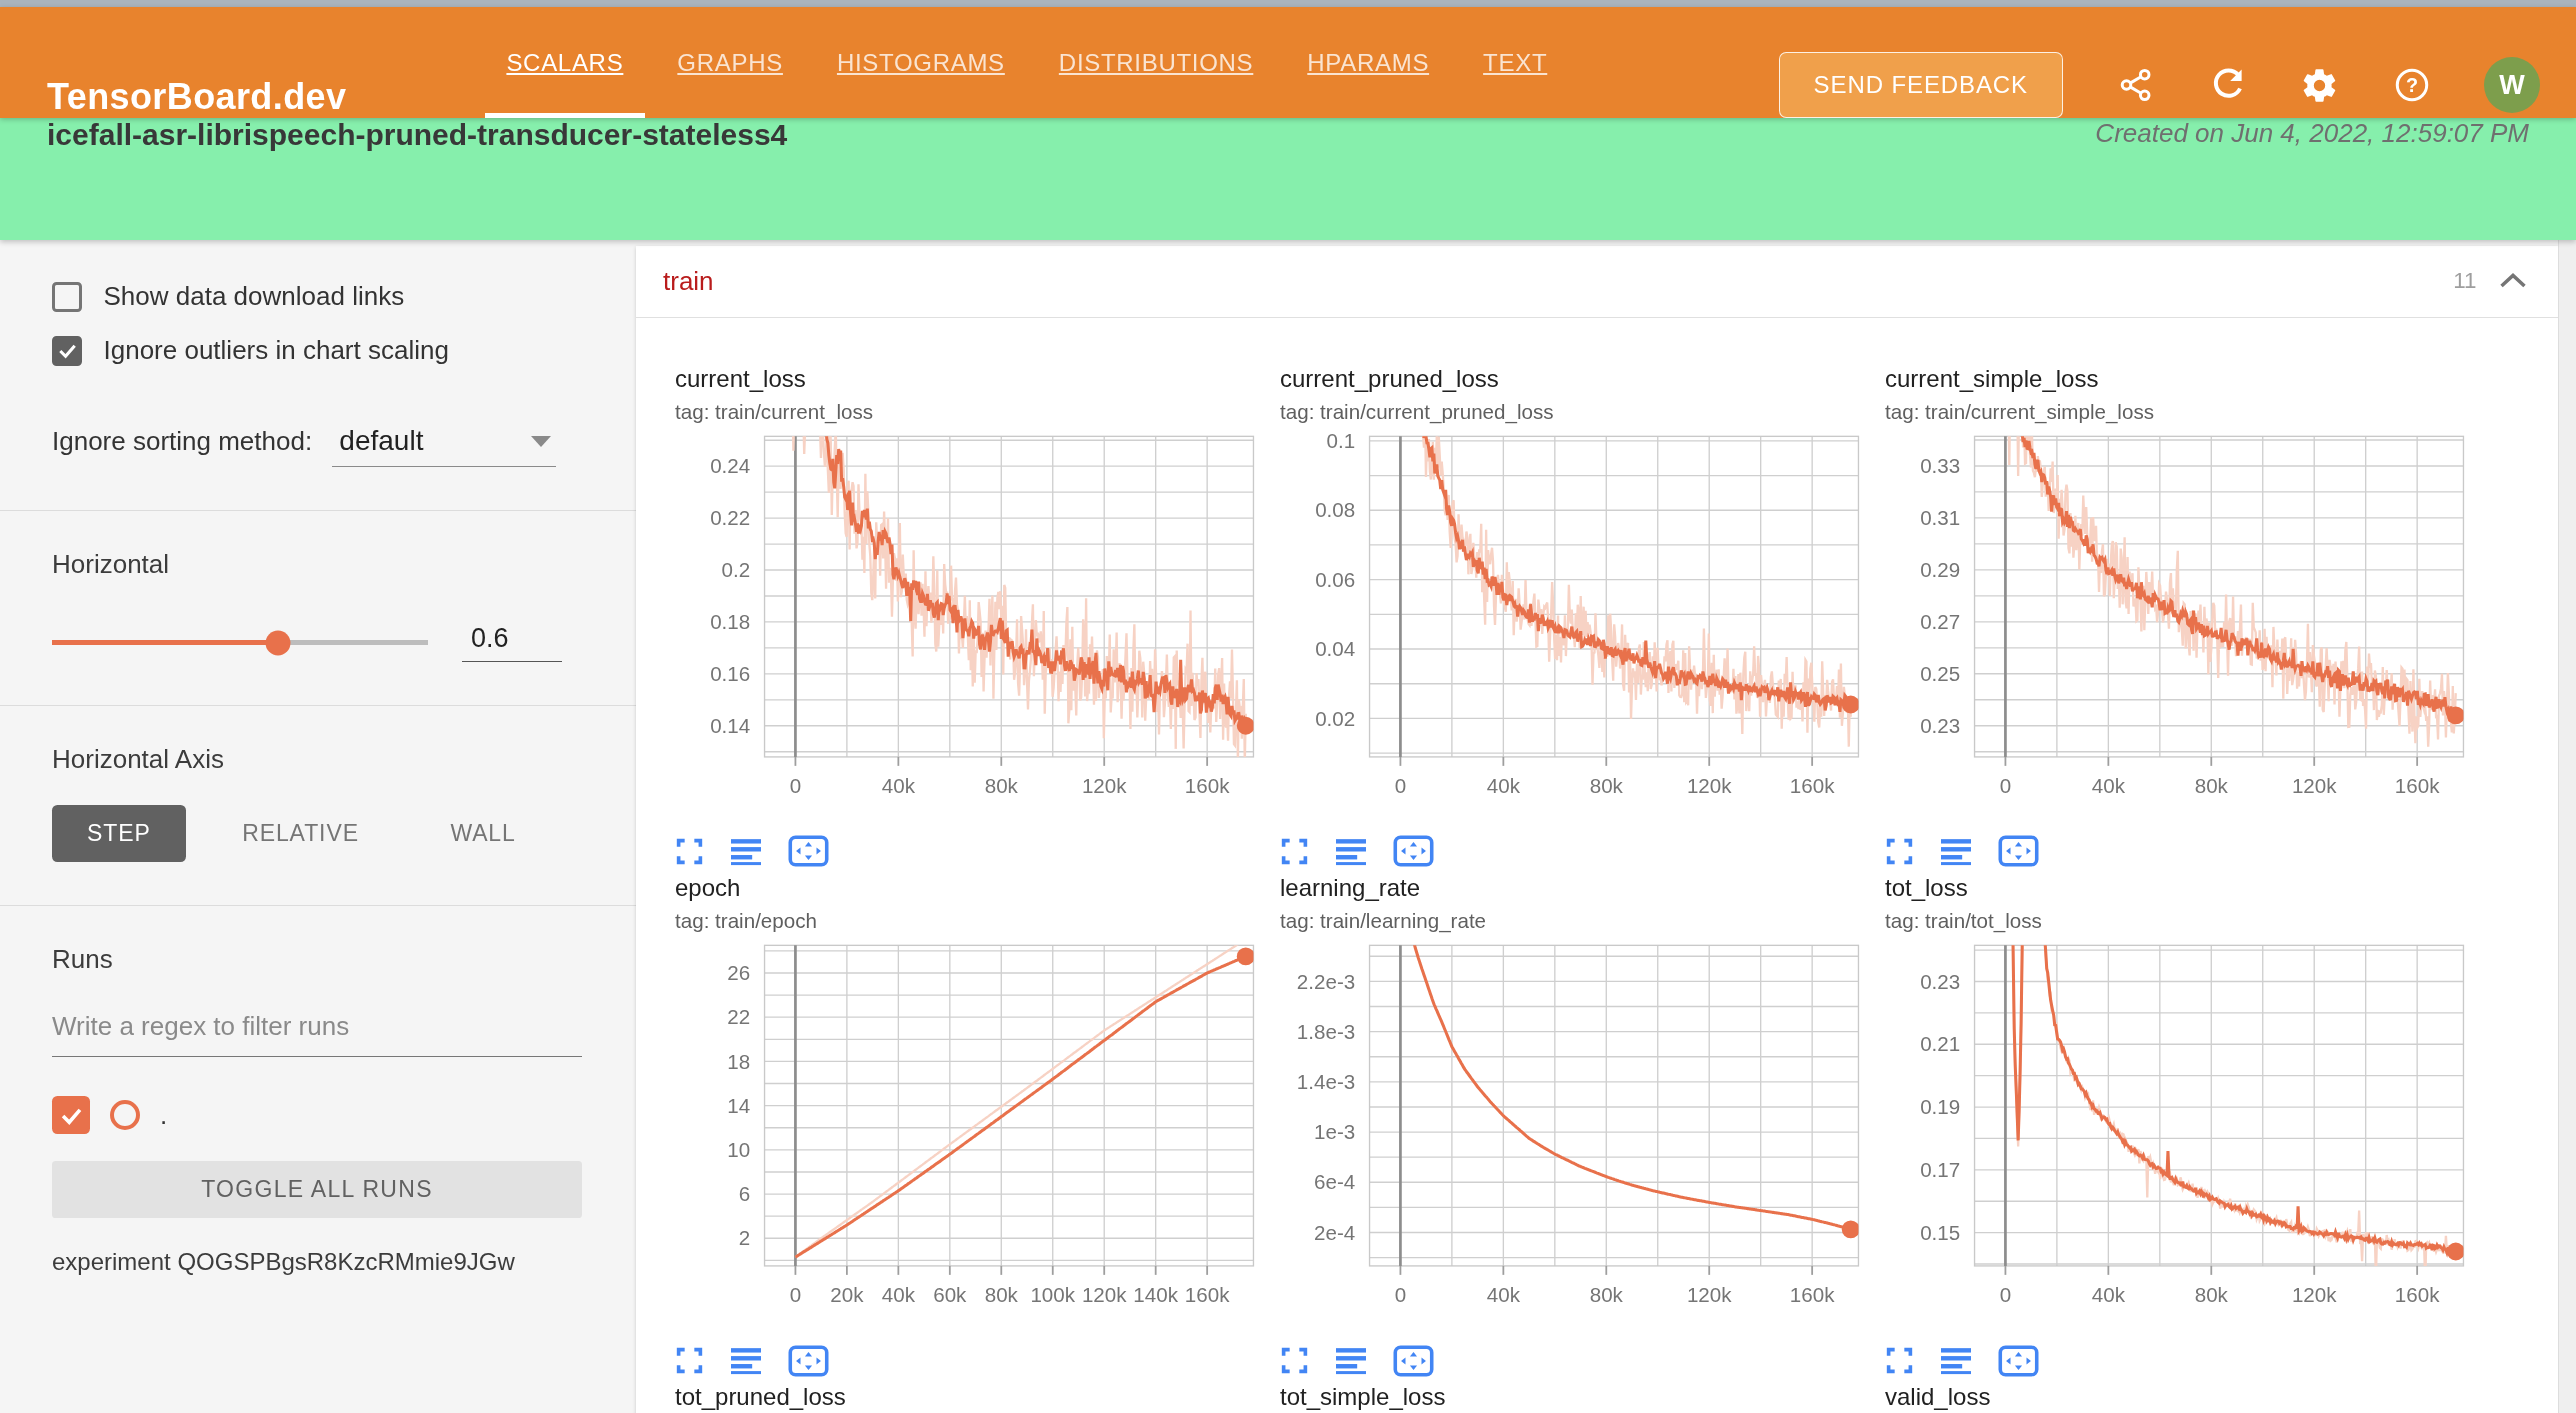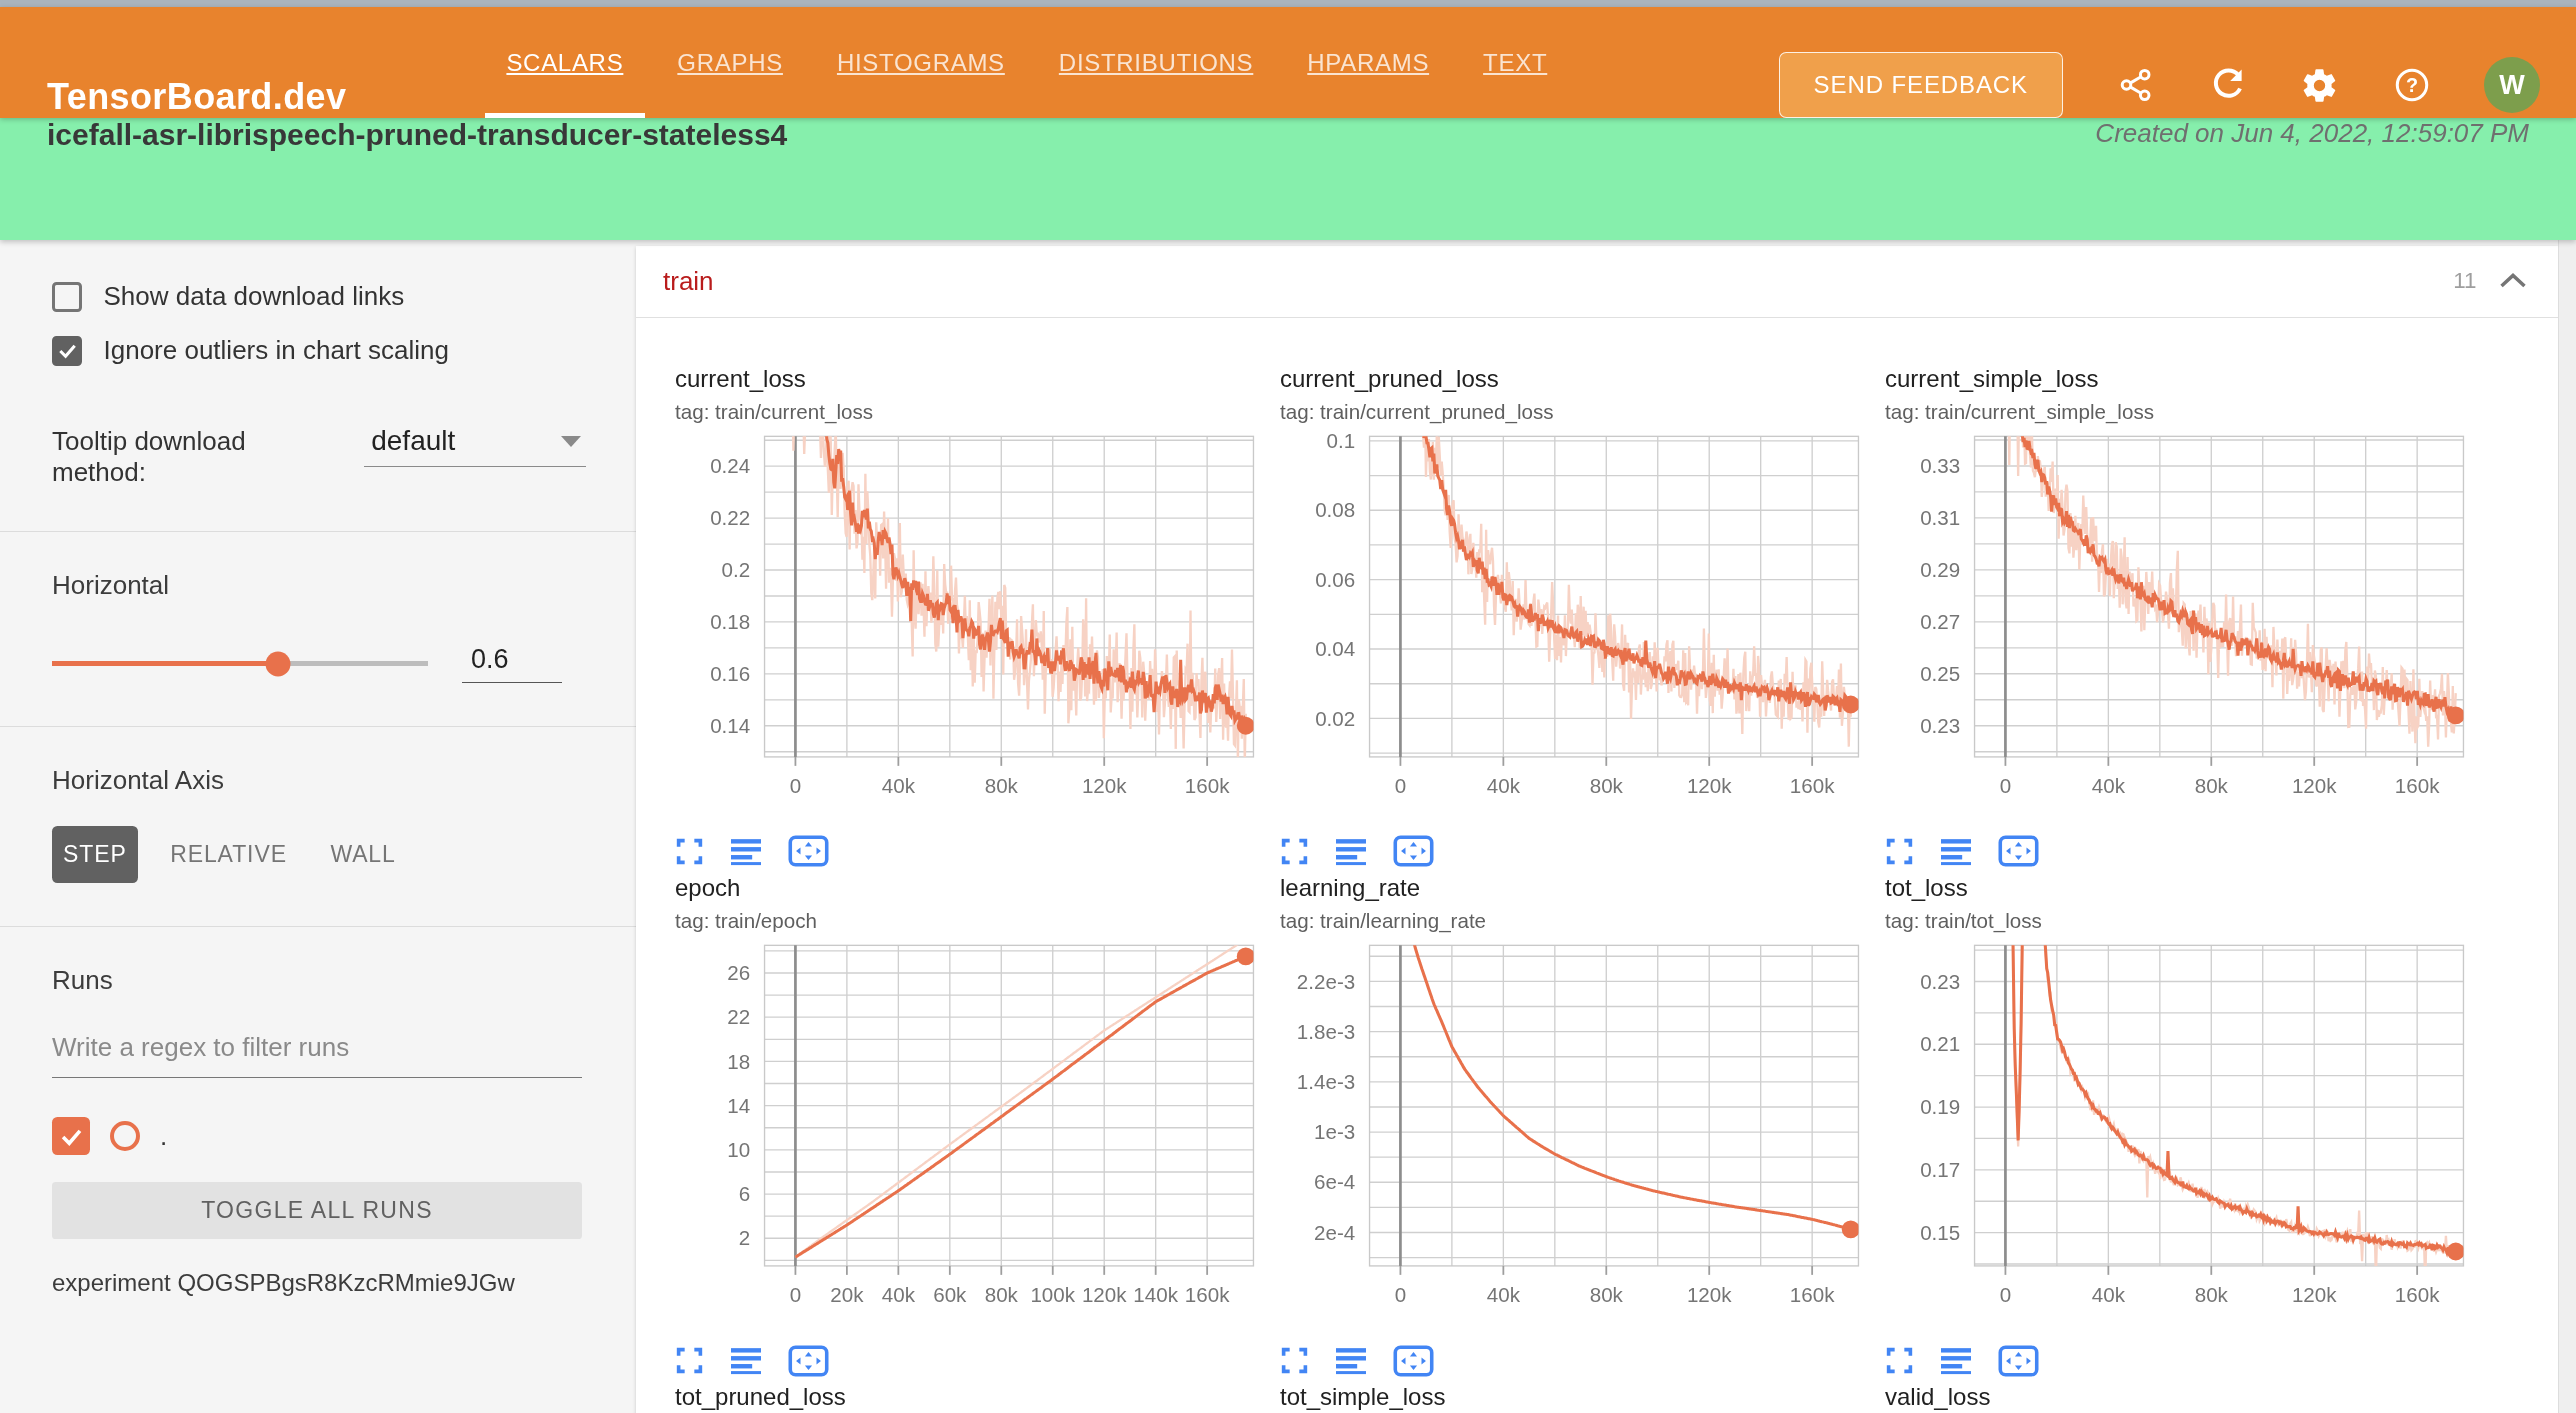--- a/index.html
+++ b/index.html
@@ -54,21 +54,21 @@
   .divider { height:0.9px; background:#dcdcdc; margin:43px -50px 0 -52px; }
   .side-heading { font-size:26px; color:#3c3c3c; margin-top:38px; }
   .slider-row { display:flex; align-items:center; margin-top:43px; }
   .slider { position:relative; width:376px; height:4.5px; background:#bdbdbd; flex:none; cursor:pointer; }
   .slider-fill { position:absolute; left:0; top:0; bottom:0; background:#e8714b; }
   .slider-thumb { position:absolute; top:50%; width:25px; height:25px; border-radius:50%;
                   background:#e8714b; transform:translate(-50%,-50%); }
   .slider-value { margin-left:34px; width:100px; border-bottom:1.8px solid #555; font-size:27px;
                   color:#222; padding:0 3.6px 7.2px 9px; }
   .axis-btn-row { display:flex; align-items:center; gap:21.5px; margin-top:30px; }
-  .axis-btn { font-size:23px; letter-spacing:0.9px; padding:15px 11px; border-radius:5.4px;
+  .axis-btn { font-size:23px; letter-spacing:0.9px; padding:15px 35px; border-radius:5.4px;
               color:#757575; cursor:pointer; }
   .axis-btn.selected { background:#616161; color:#fff; }
   .regex-input { margin-top:36px; border-bottom:1.8px solid #777; padding-bottom:14.3px; width:530px;
                  font-size:26px; color:#8a8a8a; cursor:text; }
   .run-row { display:flex; align-items:center; margin-top:39px; gap:20px; }
   .run-cbox { width:38px; height:38px; border-radius:5.4px; background:#e8714b; display:flex;
               align-items:center; justify-content:center; cursor:pointer; }
   .run-circle { width:30px; height:30px; border:4.5px solid #e8714b; border-radius:50%; cursor:pointer; }
   .run-name { font-size:26px; color:#333; }
   .toggle-btn { margin-top:27px; width:530px; height:57px; background:#e2e2e2; border:none;
@@ -158,21 +158,21 @@
     <div class="check-row">
       <div class="cbox checked" id="cb-outliers">
         <svg width="23" height="23" viewBox="0 0 24 24">
             <polyline points="4.5,12.5 10,18 19.5,7" fill="none" stroke="#fff" stroke-width="3.2"></polyline>
           </svg>
       </div>
       <div class="check-label">Ignore outliers in chart scaling</div>
     </div>
 
     <div class="tooltip-row">
-      <div class="tooltip-label">Tooltip download method:</div>
+      <div class="tooltip-label">Ignore sorting method:</div>
       <div class="select">
         <div class="select-value">default</div>
         <div class="caret"></div>
       </div>
     </div>
 
     <div class="divider"></div>
 
     <div class="side-heading">Horizontal</div>
     <div class="slider-row">

